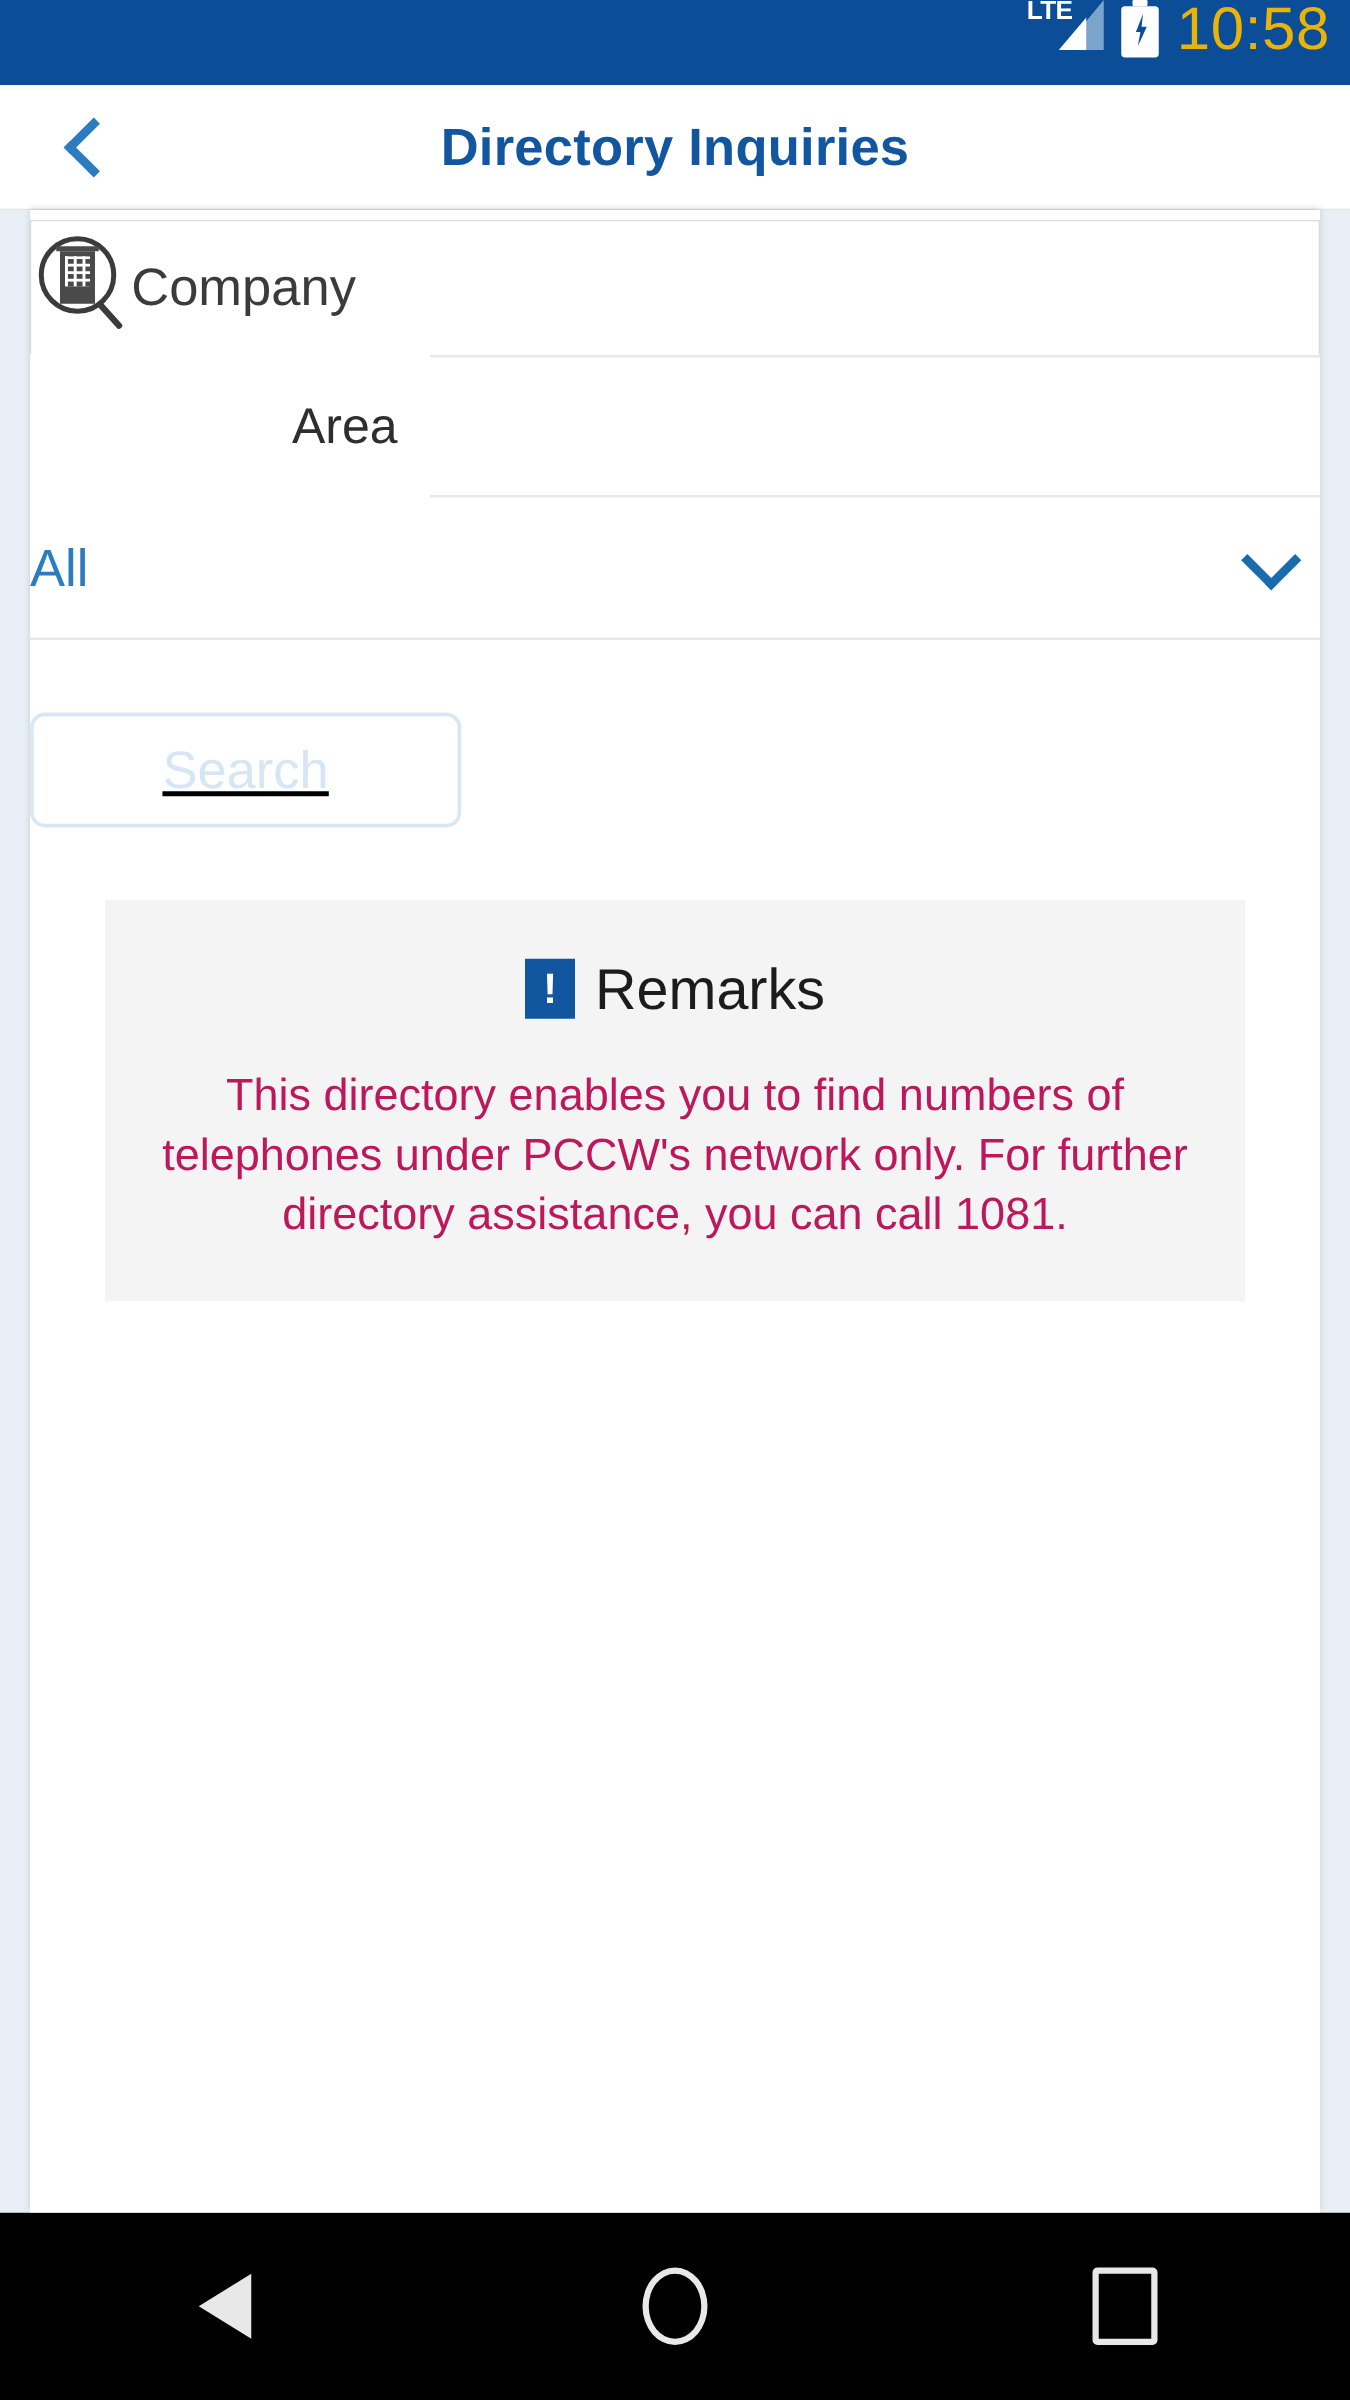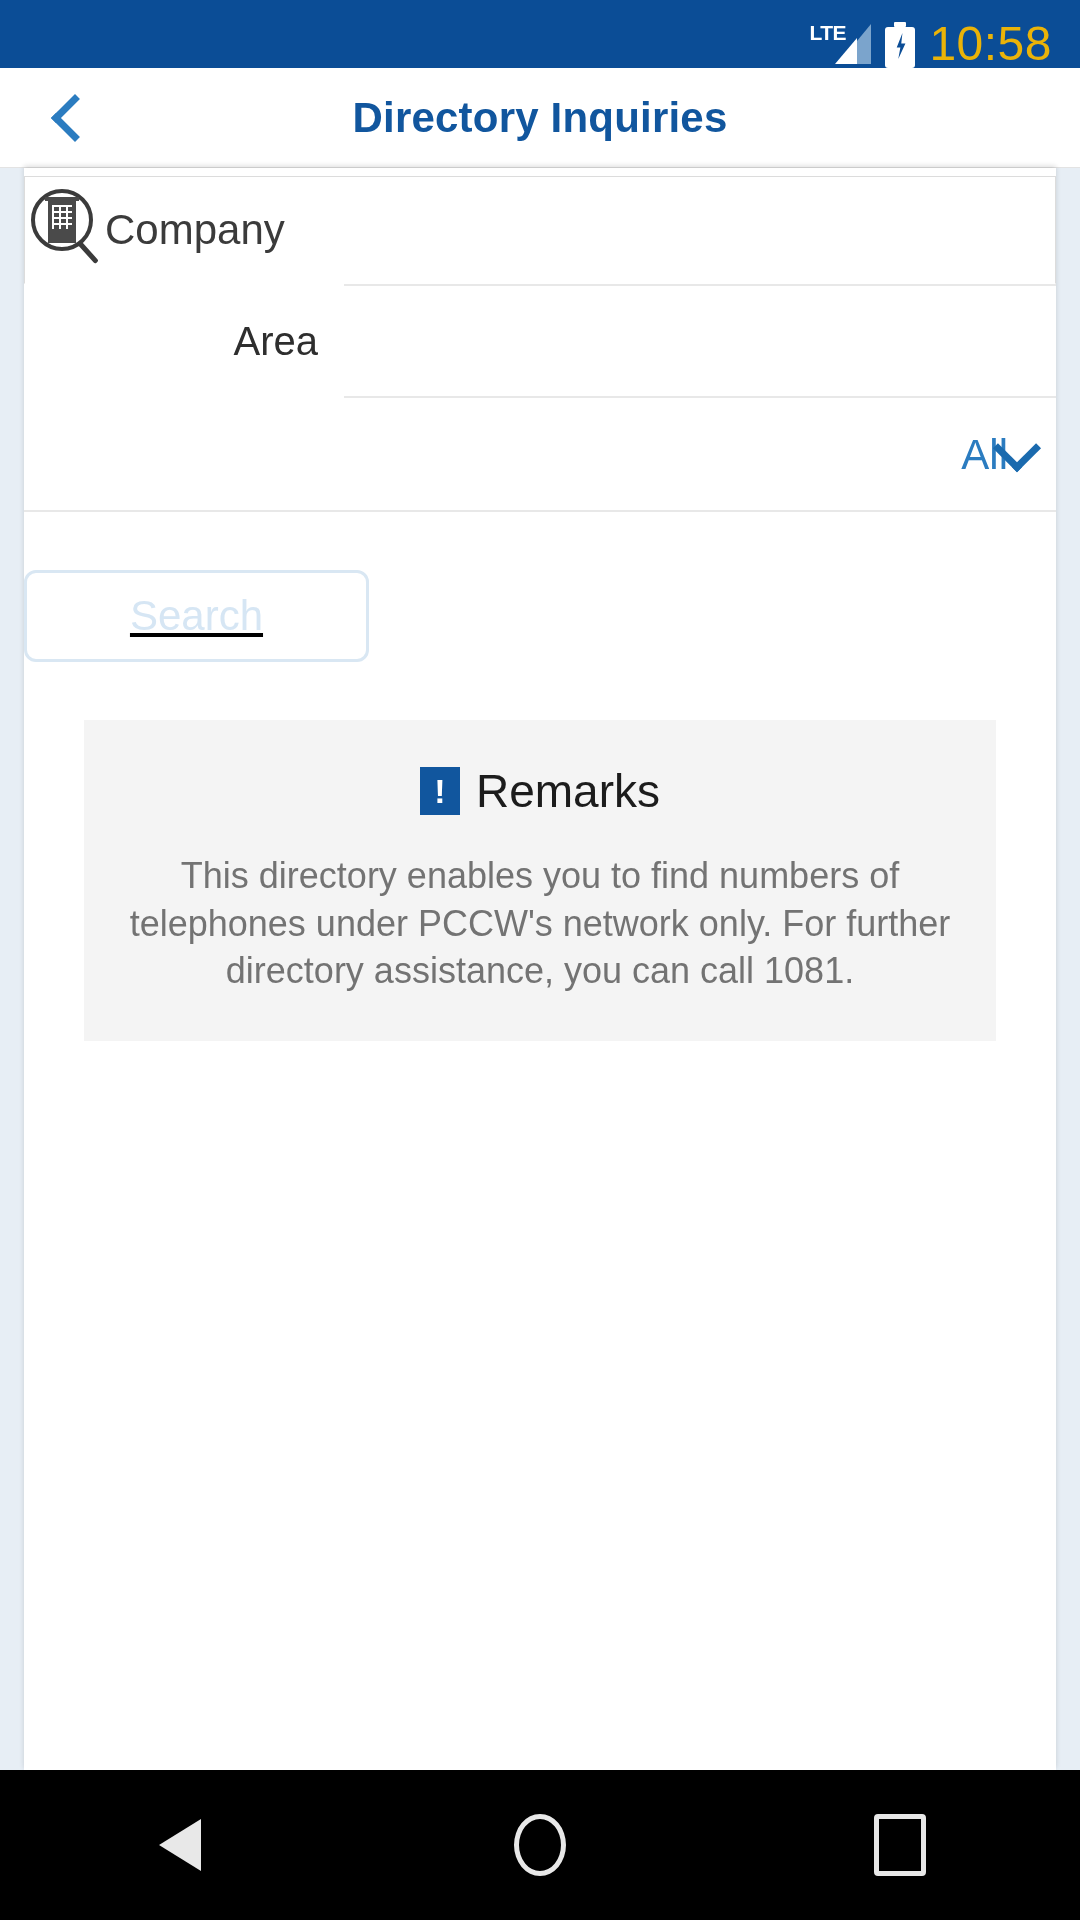--- a/index.html
+++ b/index.html
@@ -7,22 +7,22 @@
     width:1080px; height:1920px;
     font-family:"Liberation Sans", sans-serif;
     background:#ffffff;
     overflow:hidden;
   }
   #screen { position:relative; width:1080px; height:1920px; display:flex; flex-direction:column; }
 
   
   .status-bar {
     height:68px; background:#0b4d96; flex:0 0 68px;
-    display:flex; align-items:flex-end; justify-content:flex-end;
-    padding-right:28px; gap:14px;
+    display:flex; align-items:flex-start; justify-content:flex-end;
+    padding-right:16px; gap:14px;
   }
   .sb-signal { position:relative; width:62px; height:44px; }
   .sb-lte {
     position:absolute; left:0; top:-2px;
     font-size:21px; font-weight:bold; color:#ffffff;
     letter-spacing:-0.5px; line-height:1;
   }
   .sb-tri-empty {
     position:absolute; right:0; bottom:4px;
     width:0; height:0; border-style:solid;
@@ -143,22 +143,22 @@
 
   
   .form { padding:0 0 0 0; }
   .form-row {
     display:flex; align-items:center; min-height:114px; position:relative;
   }
   .row-label {
     width:320px; text-align:right; padding-right:26px;
     font-size:40px; color:#2e2e2e;
   }
-  .row-field { flex:1 1 auto; position:relative; padding-right:48px; min-height:114px;
-    display:flex; align-items:center;justify-content:flex-end; }
+  .row-field { flex:1 1 auto; position:relative; padding-right:116px; min-height:114px;
+    display:flex; align-items:center; }
   .field-line-top {
     position:absolute; left:0; right:0; top:0; height:2px; background:#e8e8e8;
   }
   .field-line-bottom {
     position:absolute; left:0; right:0; bottom:0; height:2px; background:#e8e8e8;
   }
   .name-input {
     border:none; outline:none; background:transparent; width:100%;
     font-size:40px; color:#2e2e2e; font-family:"Liberation Sans", sans-serif;
   }
@@ -190,21 +190,21 @@
     display:flex; align-items:center; justify-content:center; gap:16px;
   }
   .excl-box {
     width:40px; height:48px; background:#11569e;
     display:flex; align-items:center; justify-content:center;
     color:#ffffff; font-size:34px; font-weight:bold; line-height:1;
   }
   .remarks-title { font-size:46px; color:#1c1c1c; }
   .remarks-text {
     margin-top:34px; text-align:center; font-size:36px;
-    line-height:1.32; color:#737373;
+    line-height:1.32; color:#be185d;
   }
 
   
   .nav-bar {
     height:150px; flex:0 0 150px; background:#000000;
     display:flex; align-items:center; justify-content:space-around;
   }
   .nav-btn { width:180px; height:150px; display:flex; align-items:center;
     justify-content:center; cursor:pointer; }
   .nav-back {

